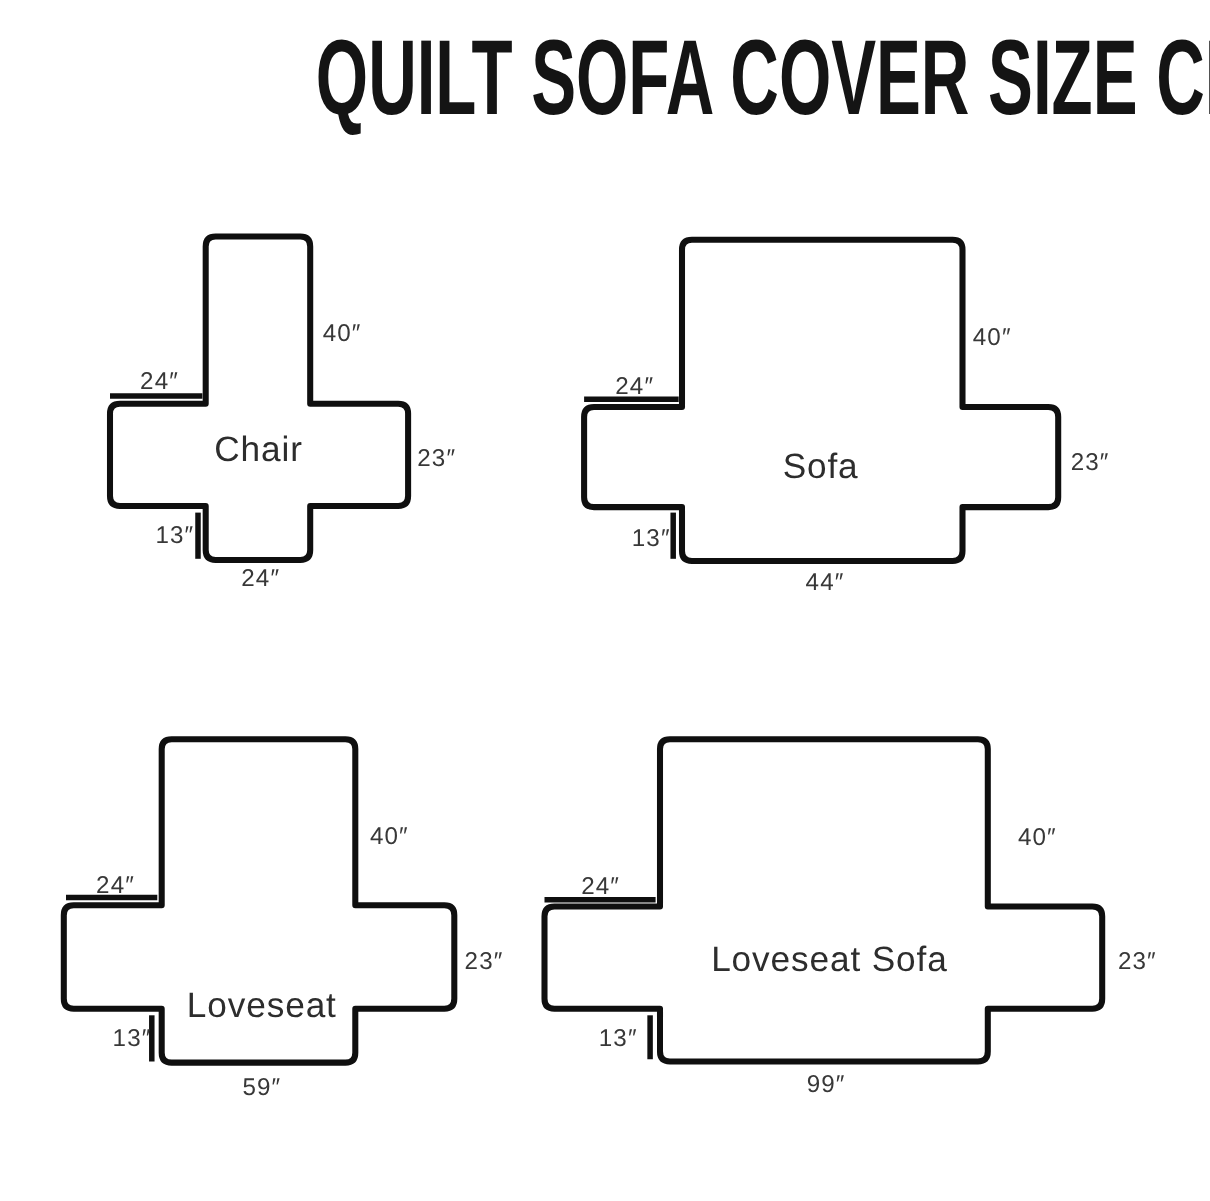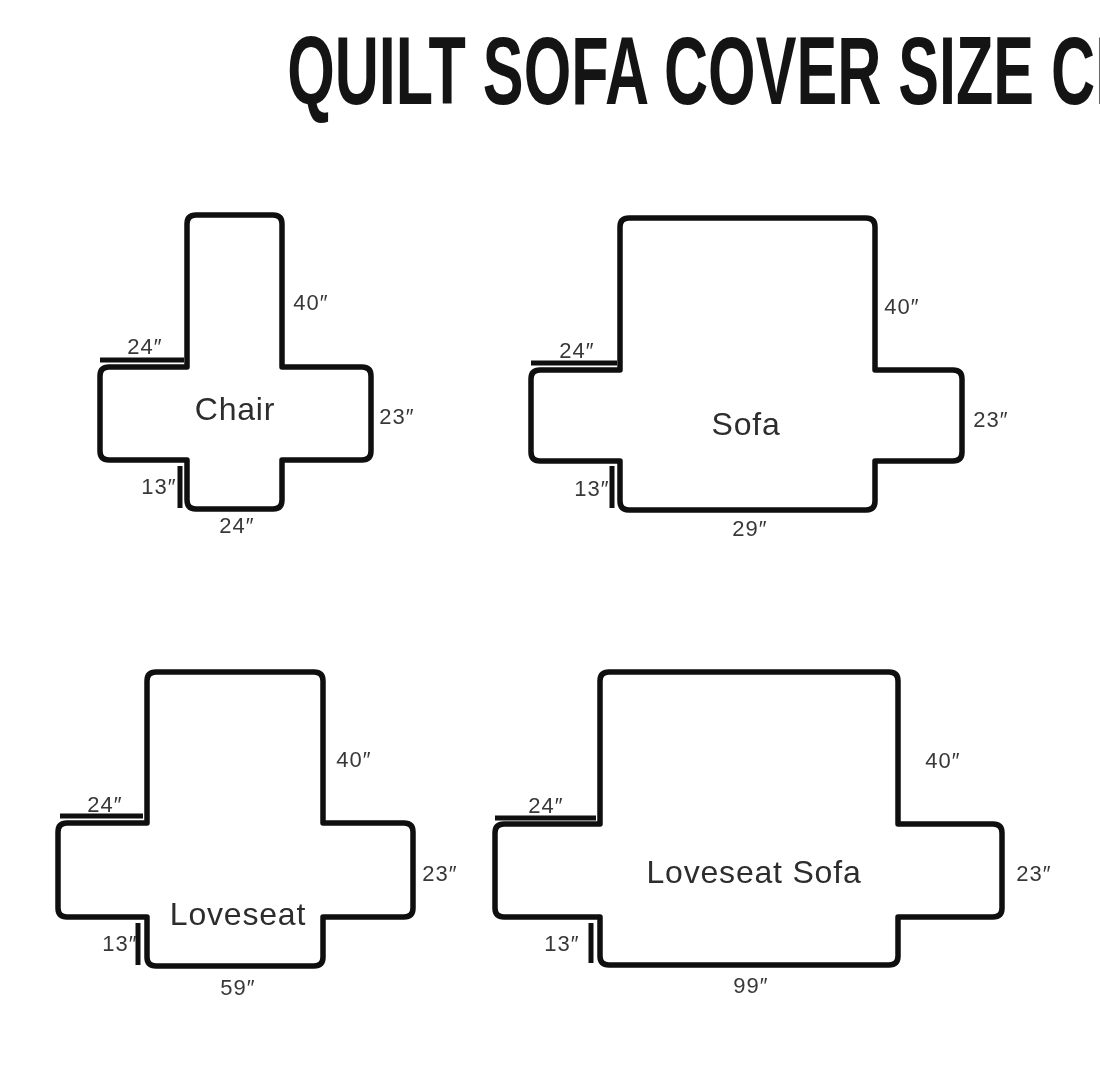--- a/index.html
+++ b/index.html
@@ -99,21 +99,21 @@
 <div class="label dim" style="left:145px; top:347px;">24″</div>
 <div class="label dim" style="left:397px; top:417px;">23″</div>
 <div class="label dim" style="left:159px; top:487px;">13″</div>
 <div class="label dim" style="left:237px; top:526px;">24″</div>
 
 <div class="label fig-name" style="left:746px; top:424px;">Sofa</div>
 <div class="label dim" style="left:902px; top:307px;">40″</div>
 <div class="label dim" style="left:577px; top:351px;">24″</div>
 <div class="label dim" style="left:991px; top:420px;">23″</div>
 <div class="label dim" style="left:592px; top:489px;">13″</div>
-<div class="label dim" style="left:750px; top:529px;">29″</div>
+<div class="label dim" style="left:750px; top:529px;">44″</div>
 
 <div class="label fig-name" style="left:238px; top:914px;">Loveseat</div>
 <div class="label dim" style="left:354px; top:760px;">40″</div>
 <div class="label dim" style="left:105px; top:805px;">24″</div>
 <div class="label dim" style="left:440px; top:874px;">23″</div>
 <div class="label dim" style="left:120px; top:944px;">13″</div>
 <div class="label dim" style="left:238px; top:988px;">59″</div>
 
 <div class="label fig-name" style="left:754px; top:872px;">Loveseat Sofa</div>
 <div class="label dim" style="left:943px; top:761px;">40″</div>

